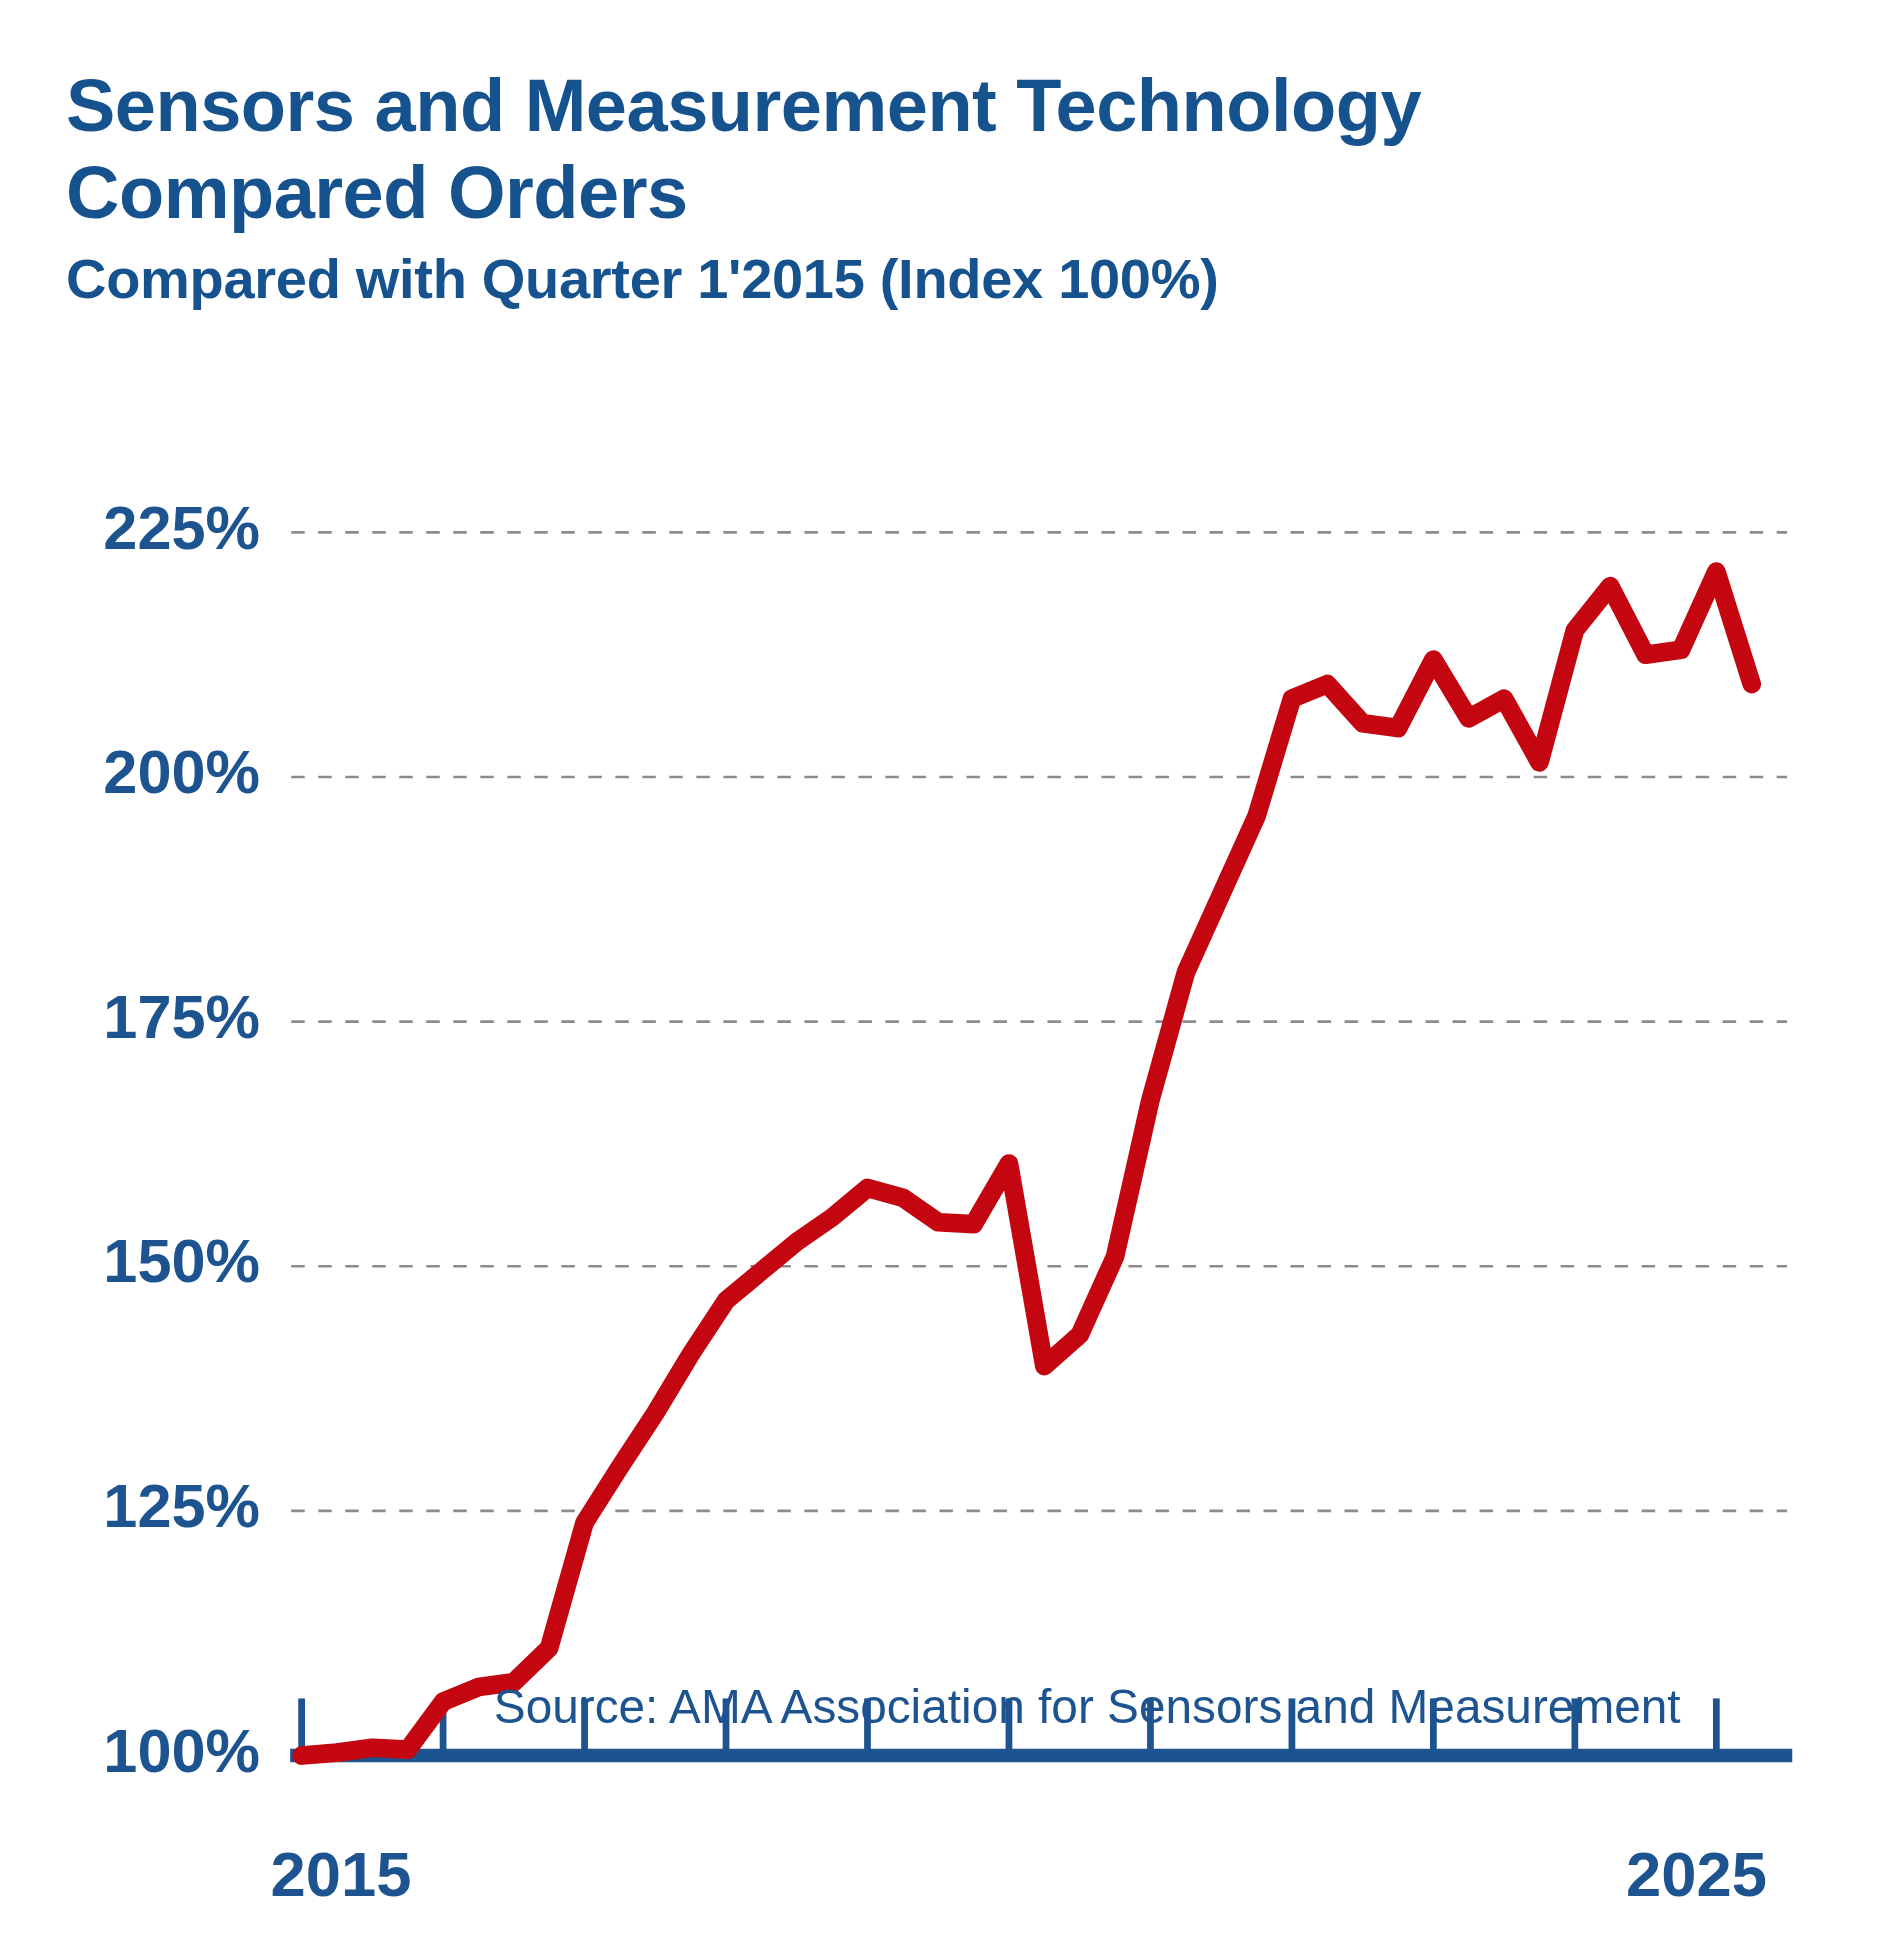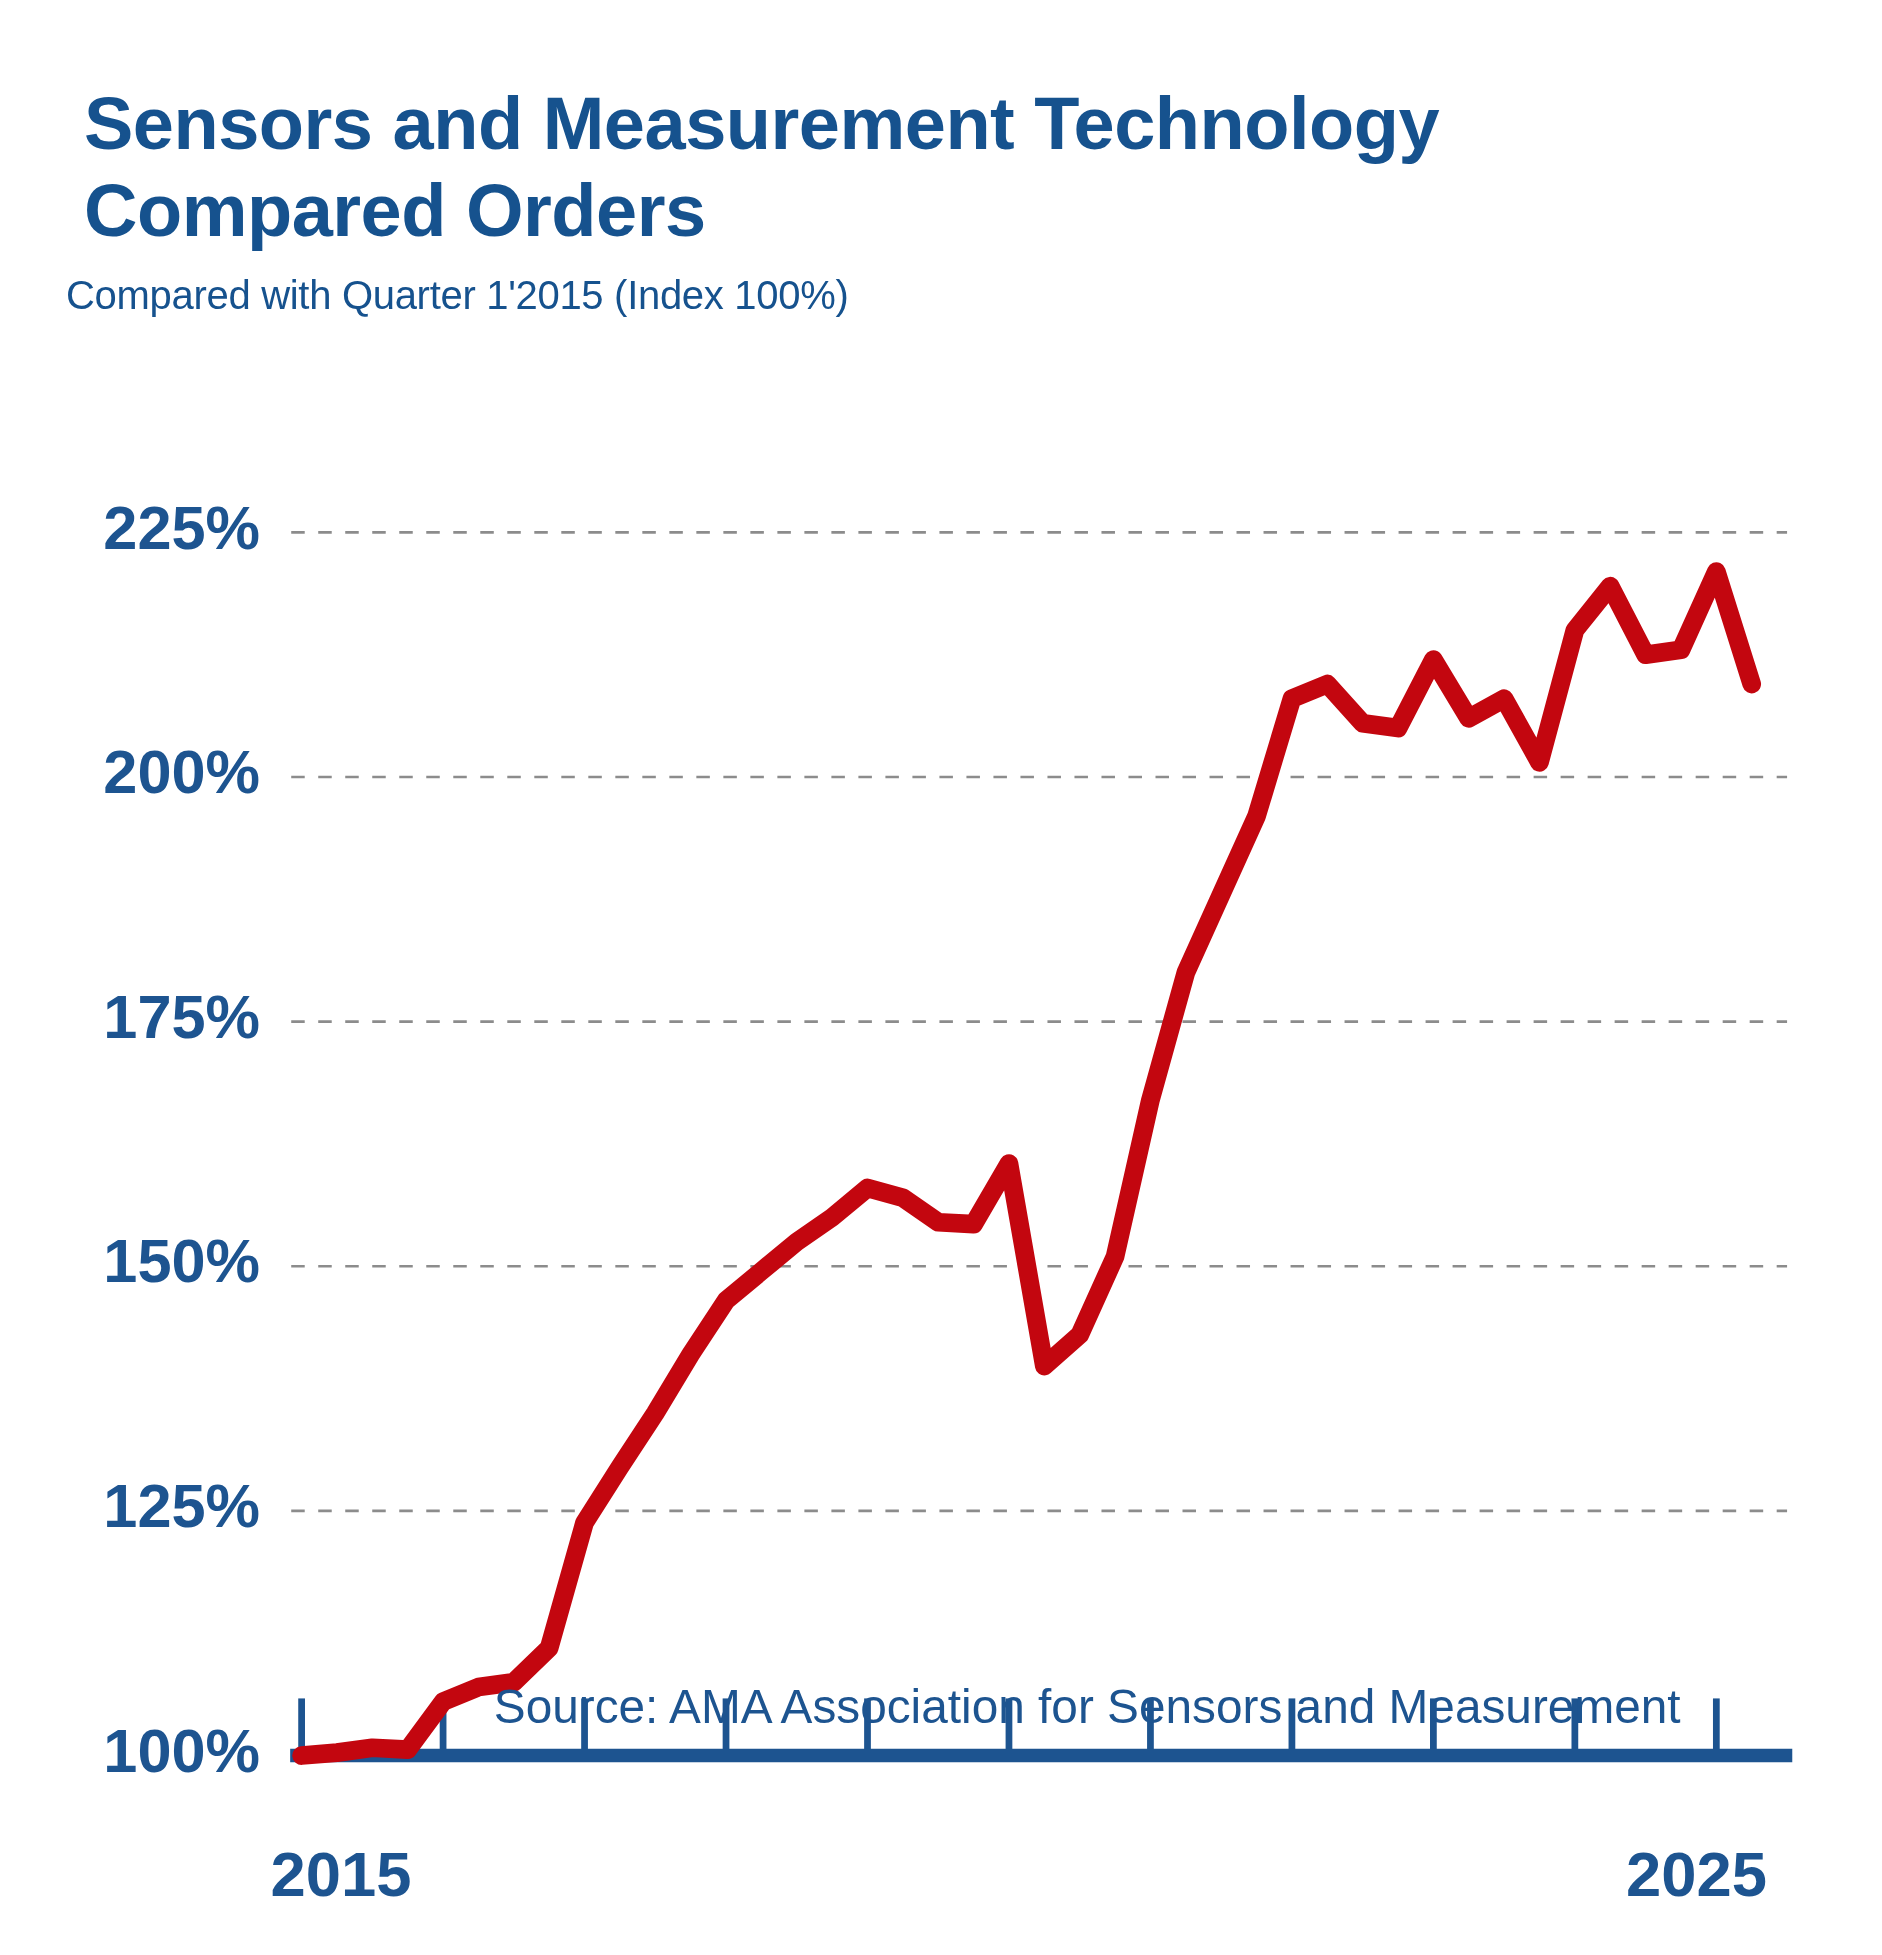--- a/index.html
+++ b/index.html
@@ -26,26 +26,26 @@
     left: 66px;
     top: 62px;
     width: 1714px;
   }
   .chart-title {
     font-size: 74px;
     font-weight: bold;
     line-height: 1.18;
     color: #16528E;
     letter-spacing: -0.5px;
-    margin: 18px;
+    margin: 0;
     max-width: 1688px;
   }
   .chart-subtitle {
-    font-size: 40px;
-    font-weight: normal;
+    font-size: 56px;
+    font-weight: bold;
     color: #16528E;
     margin: 9.4px 0 0 0;
     letter-spacing: -0.3px;
   }
 
   
   .plot-wrap {
     position: absolute;
     left: 0;
     top: 0;

